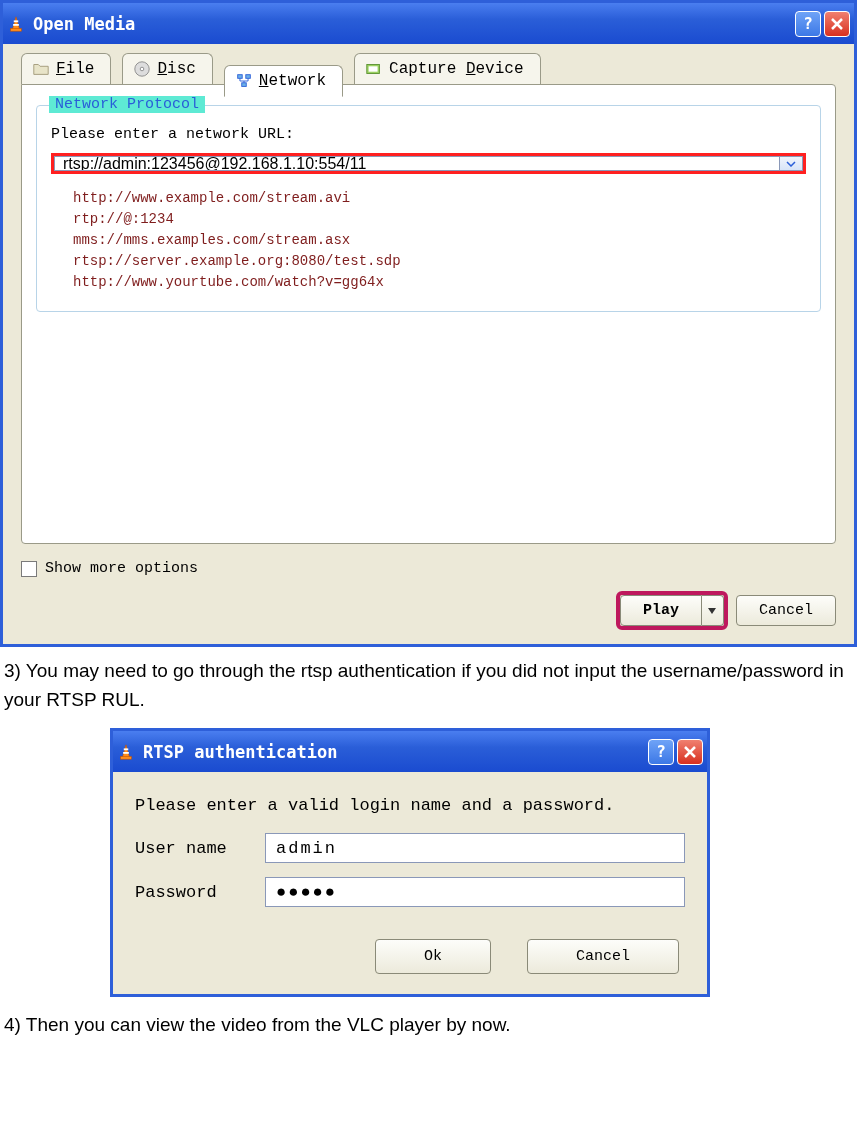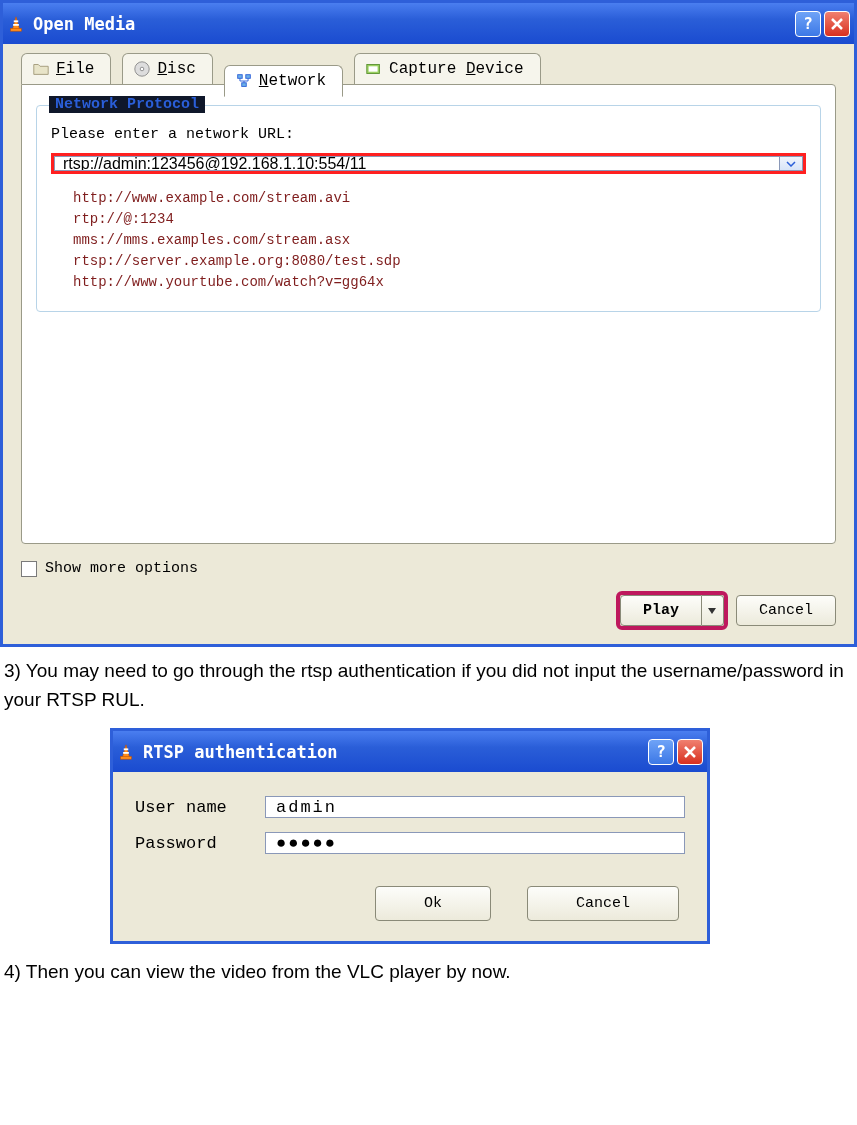--- a/index.html
+++ b/index.html
@@ -98,26 +98,25 @@
     border: 1px solid #b8d4e8;
     border-radius: 4px;
     padding: 14px 14px 18px 14px;
     position: relative;
     margin-top: 8px;
   }
   .fieldset .legend {
     position: absolute;
     top: -10px;
     left: 12px;
-    background: #0f172a;
+    background: #5eead4;
     padding: 0 6px;
     color: #2a5ed8;
     font-family: "Courier New", monospace;
     font-size: 15px;
-    font-weight: bold;
   }
   .label-text {
     font-family: "Courier New", monospace;
     font-size: 15px;
     margin: 6px 0 10px 0;
   }
 
   .combo {
     display: flex;
     border: 3px solid #ff2020;
@@ -208,21 +207,21 @@
     font-family: "Courier New", monospace;
     font-size: 17px;
   }
   .auth-body .prompt { margin-bottom: 18px; }
   .form-row { display:flex; align-items:center; margin-bottom: 14px; }
   .form-row .lbl { width: 130px; }
   .form-row .txt {
     flex: 1;
     border: 1px solid #8a98b8;
     background: #fff;
-    height: 22px;
+    height: 30px;
     padding: 0 10px;
     font-family: "Courier New", monospace;
     font-size: 17px;
     letter-spacing: 2px;
     display:flex; align-items:center;
   }
   .auth-buttons {
     display:flex;
     justify-content:flex-end;
     gap: 36px;
@@ -335,20 +334,21 @@
     <span>RTSP authentication</span>
     <div class="spacer"></div>
     <div class="titlebtn help">?</div>
     <div class="titlebtn close">
       <svg width="14" height="14" viewBox="0 0 14 14">
         <path d="M2 2 L12 12 M12 2 L2 12" stroke="#fff" stroke-width="2.5"></path>
       </svg>
     </div>
   </div>
   <div class="auth-body">
+    <div class="prompt">Please enter a valid login name and a password.</div>
     <div class="form-row">
       <div class="lbl">User name</div>
       <div class="txt">admin</div>
     </div>
     <div class="form-row">
       <div class="lbl">Password</div>
       <div class="txt">●●●●●</div>
     </div>
     <div class="auth-buttons">
       <div class="btn"><span class="u">O</span>k</div>

